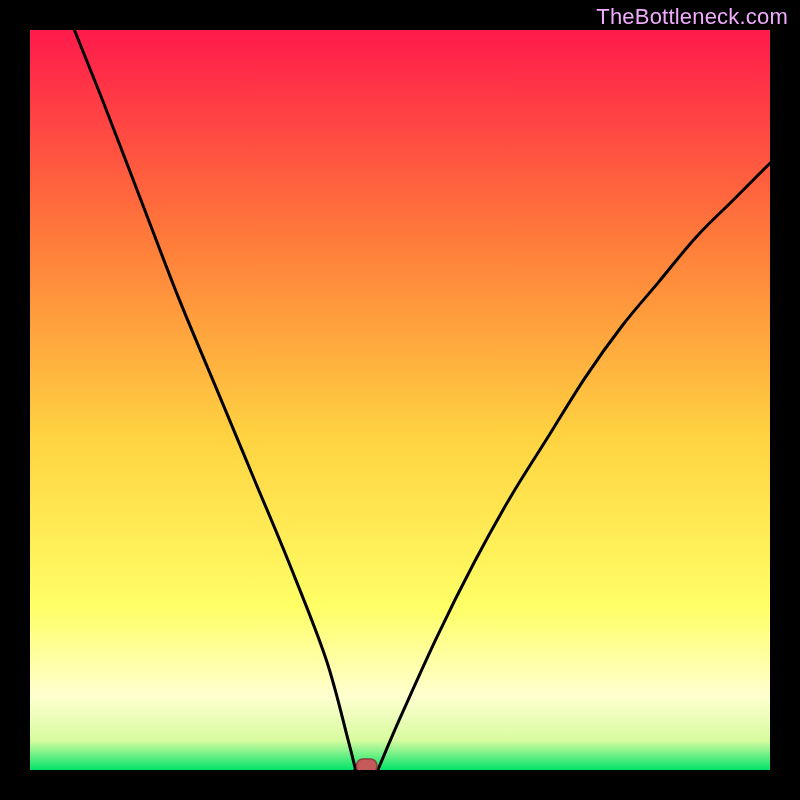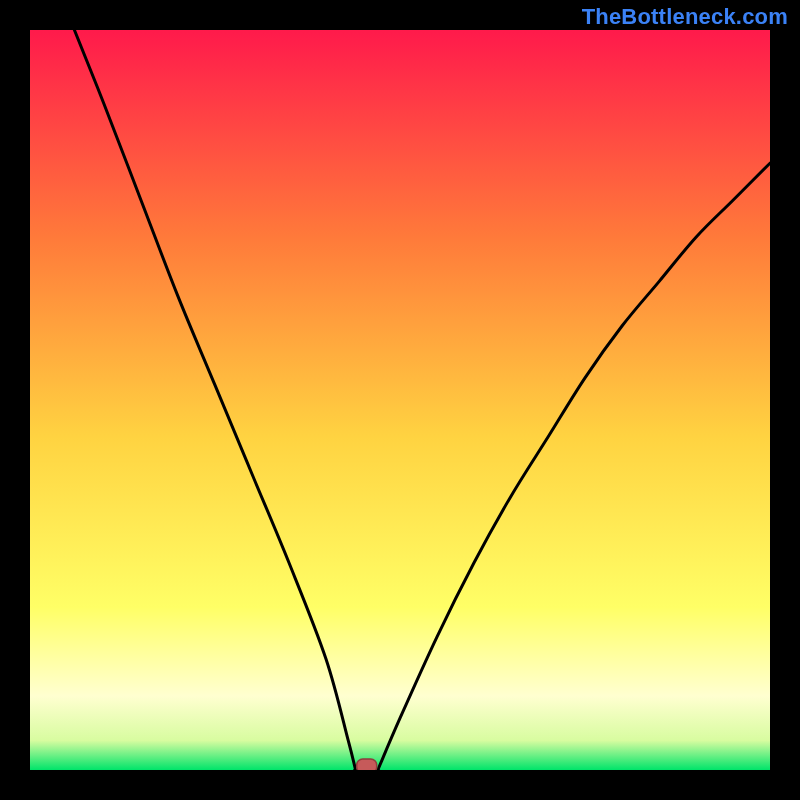--- a/index.html
+++ b/index.html
@@ -23,23 +23,23 @@
     position: absolute;
     left: 30px;
     top: 30px;
     width: 740px;
     height: 740px;
   }
   .watermark {
     position: absolute;
     top: 4px;
     right: 12px;
-    color: #3b82f6;
+    color: #f0abfc;
     font-size: 22px;
-    font-weight: 700;
+    font-weight: 400;
     letter-spacing: 0.2px;
     user-select: none;
   }
 </style>
 </head>
 <body>
 
 <div class="frame">
 
   <div class="plot-area">

